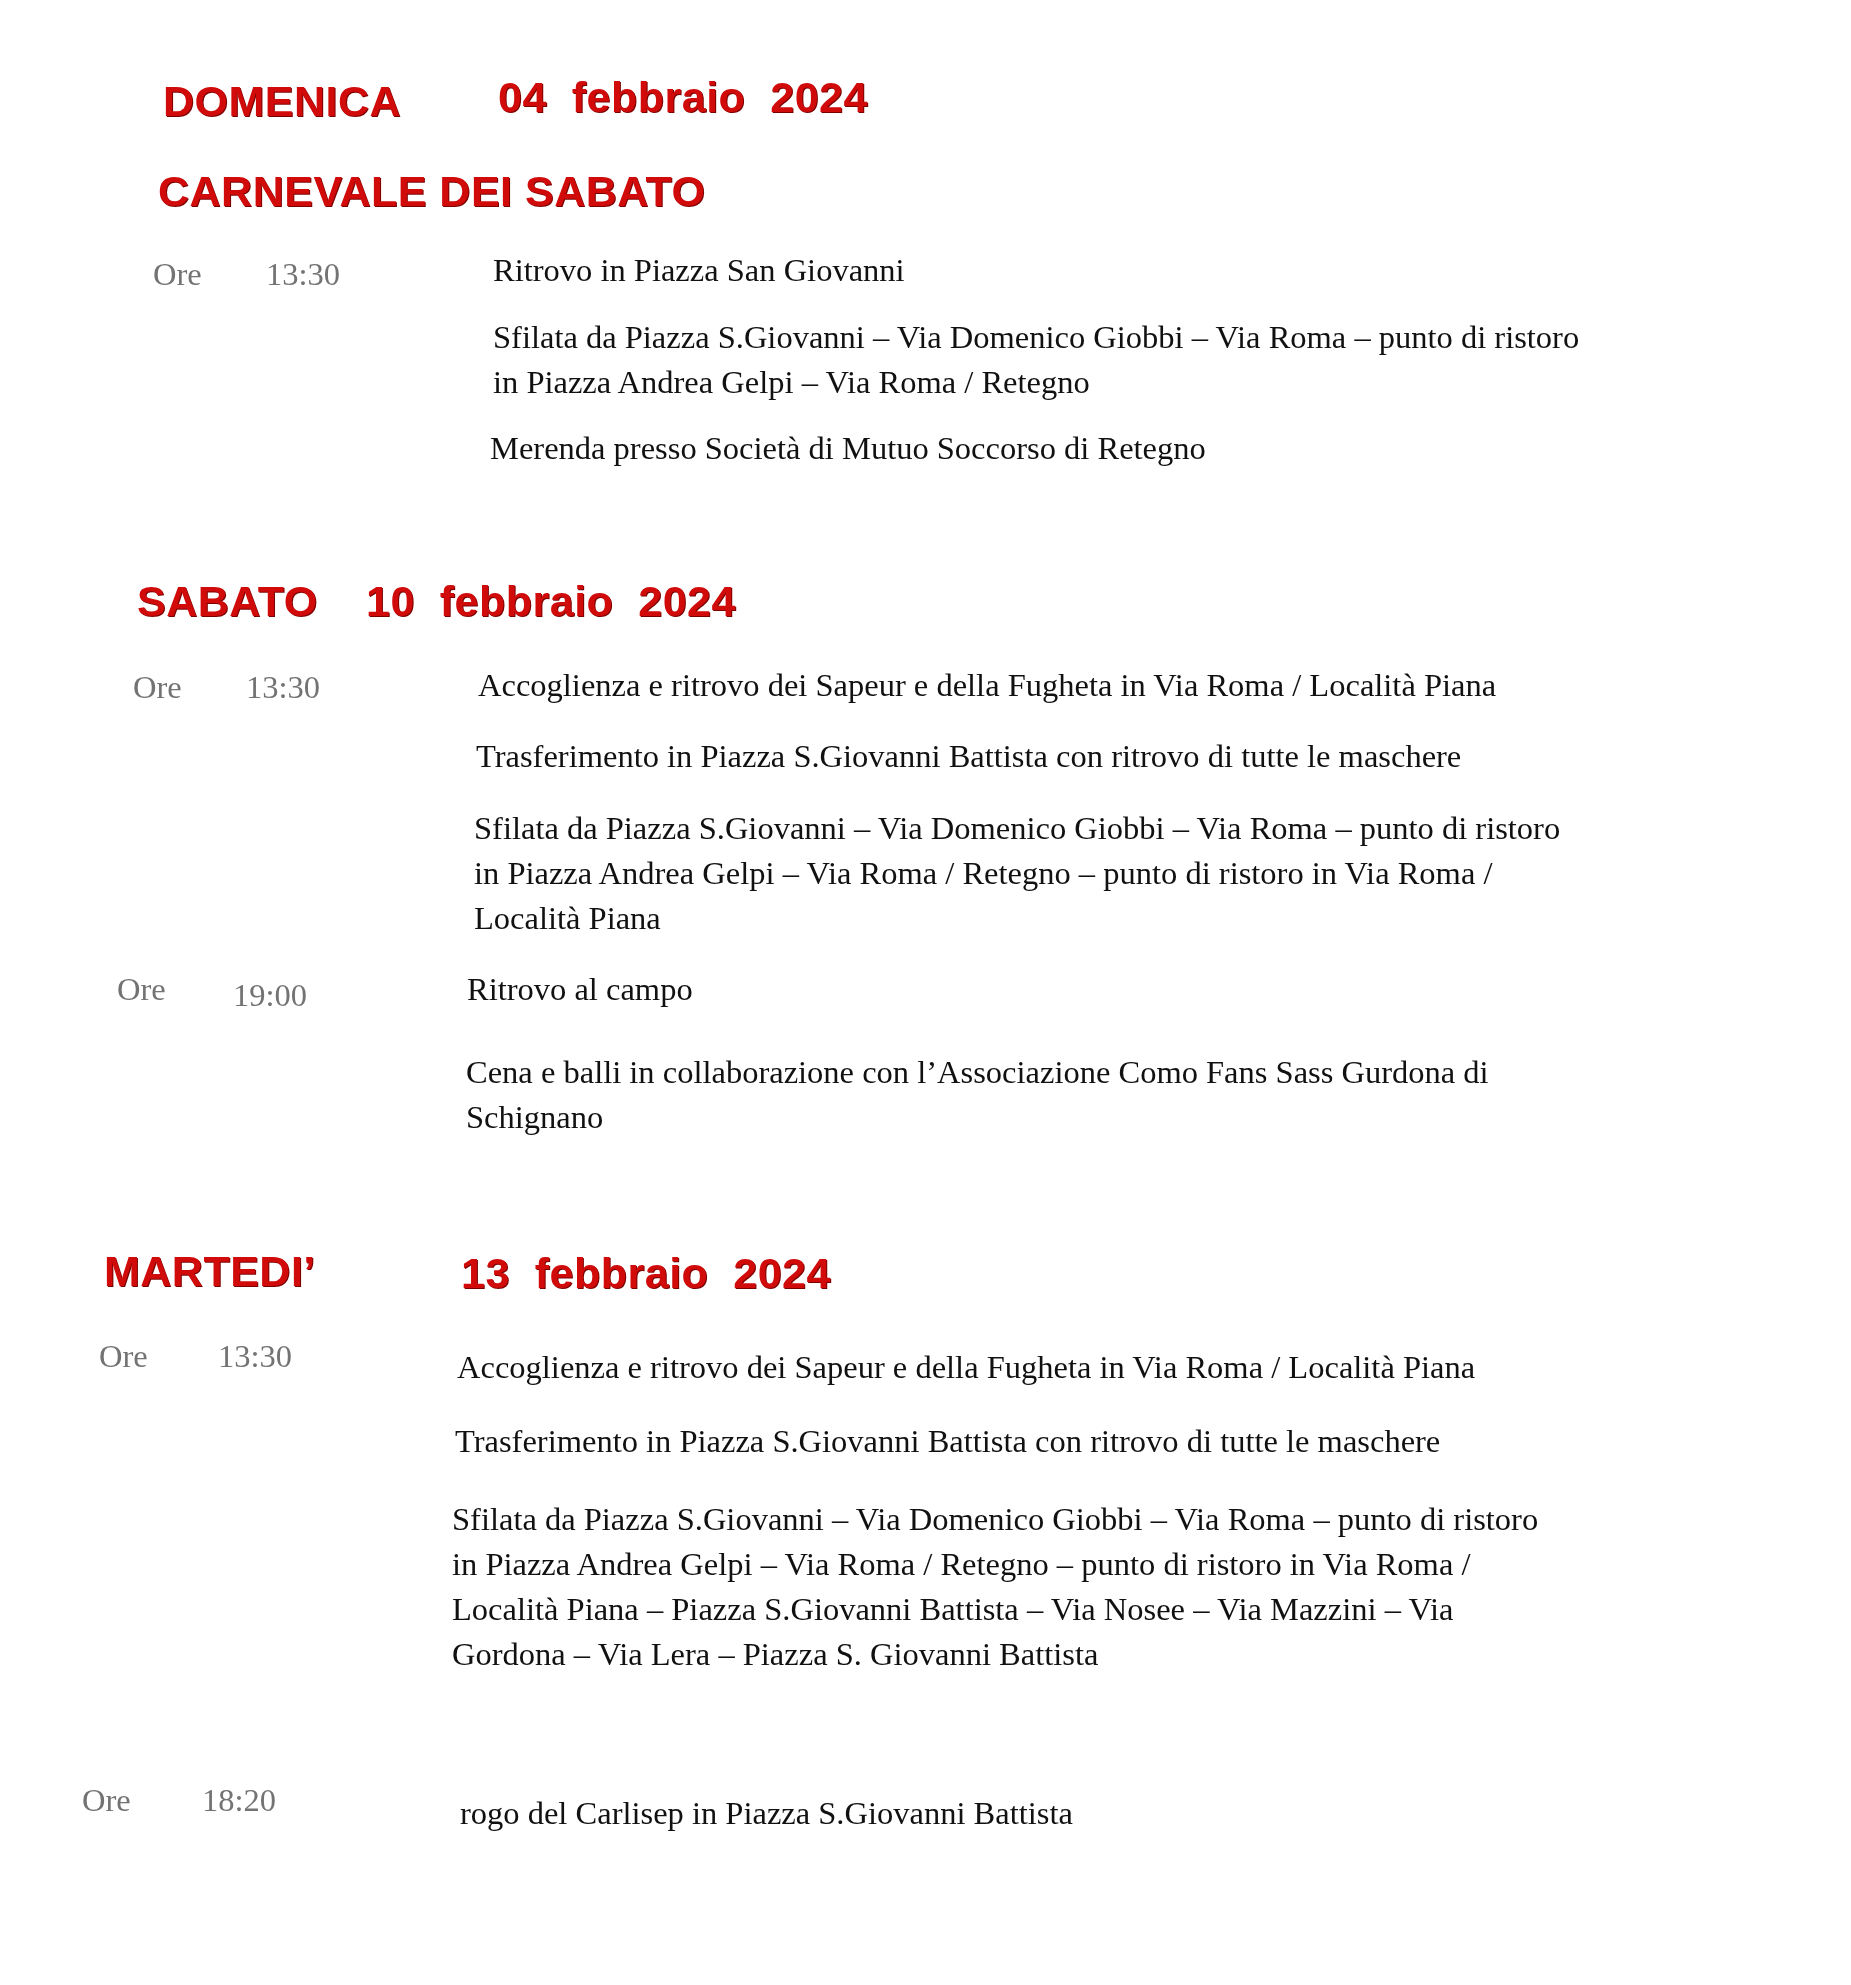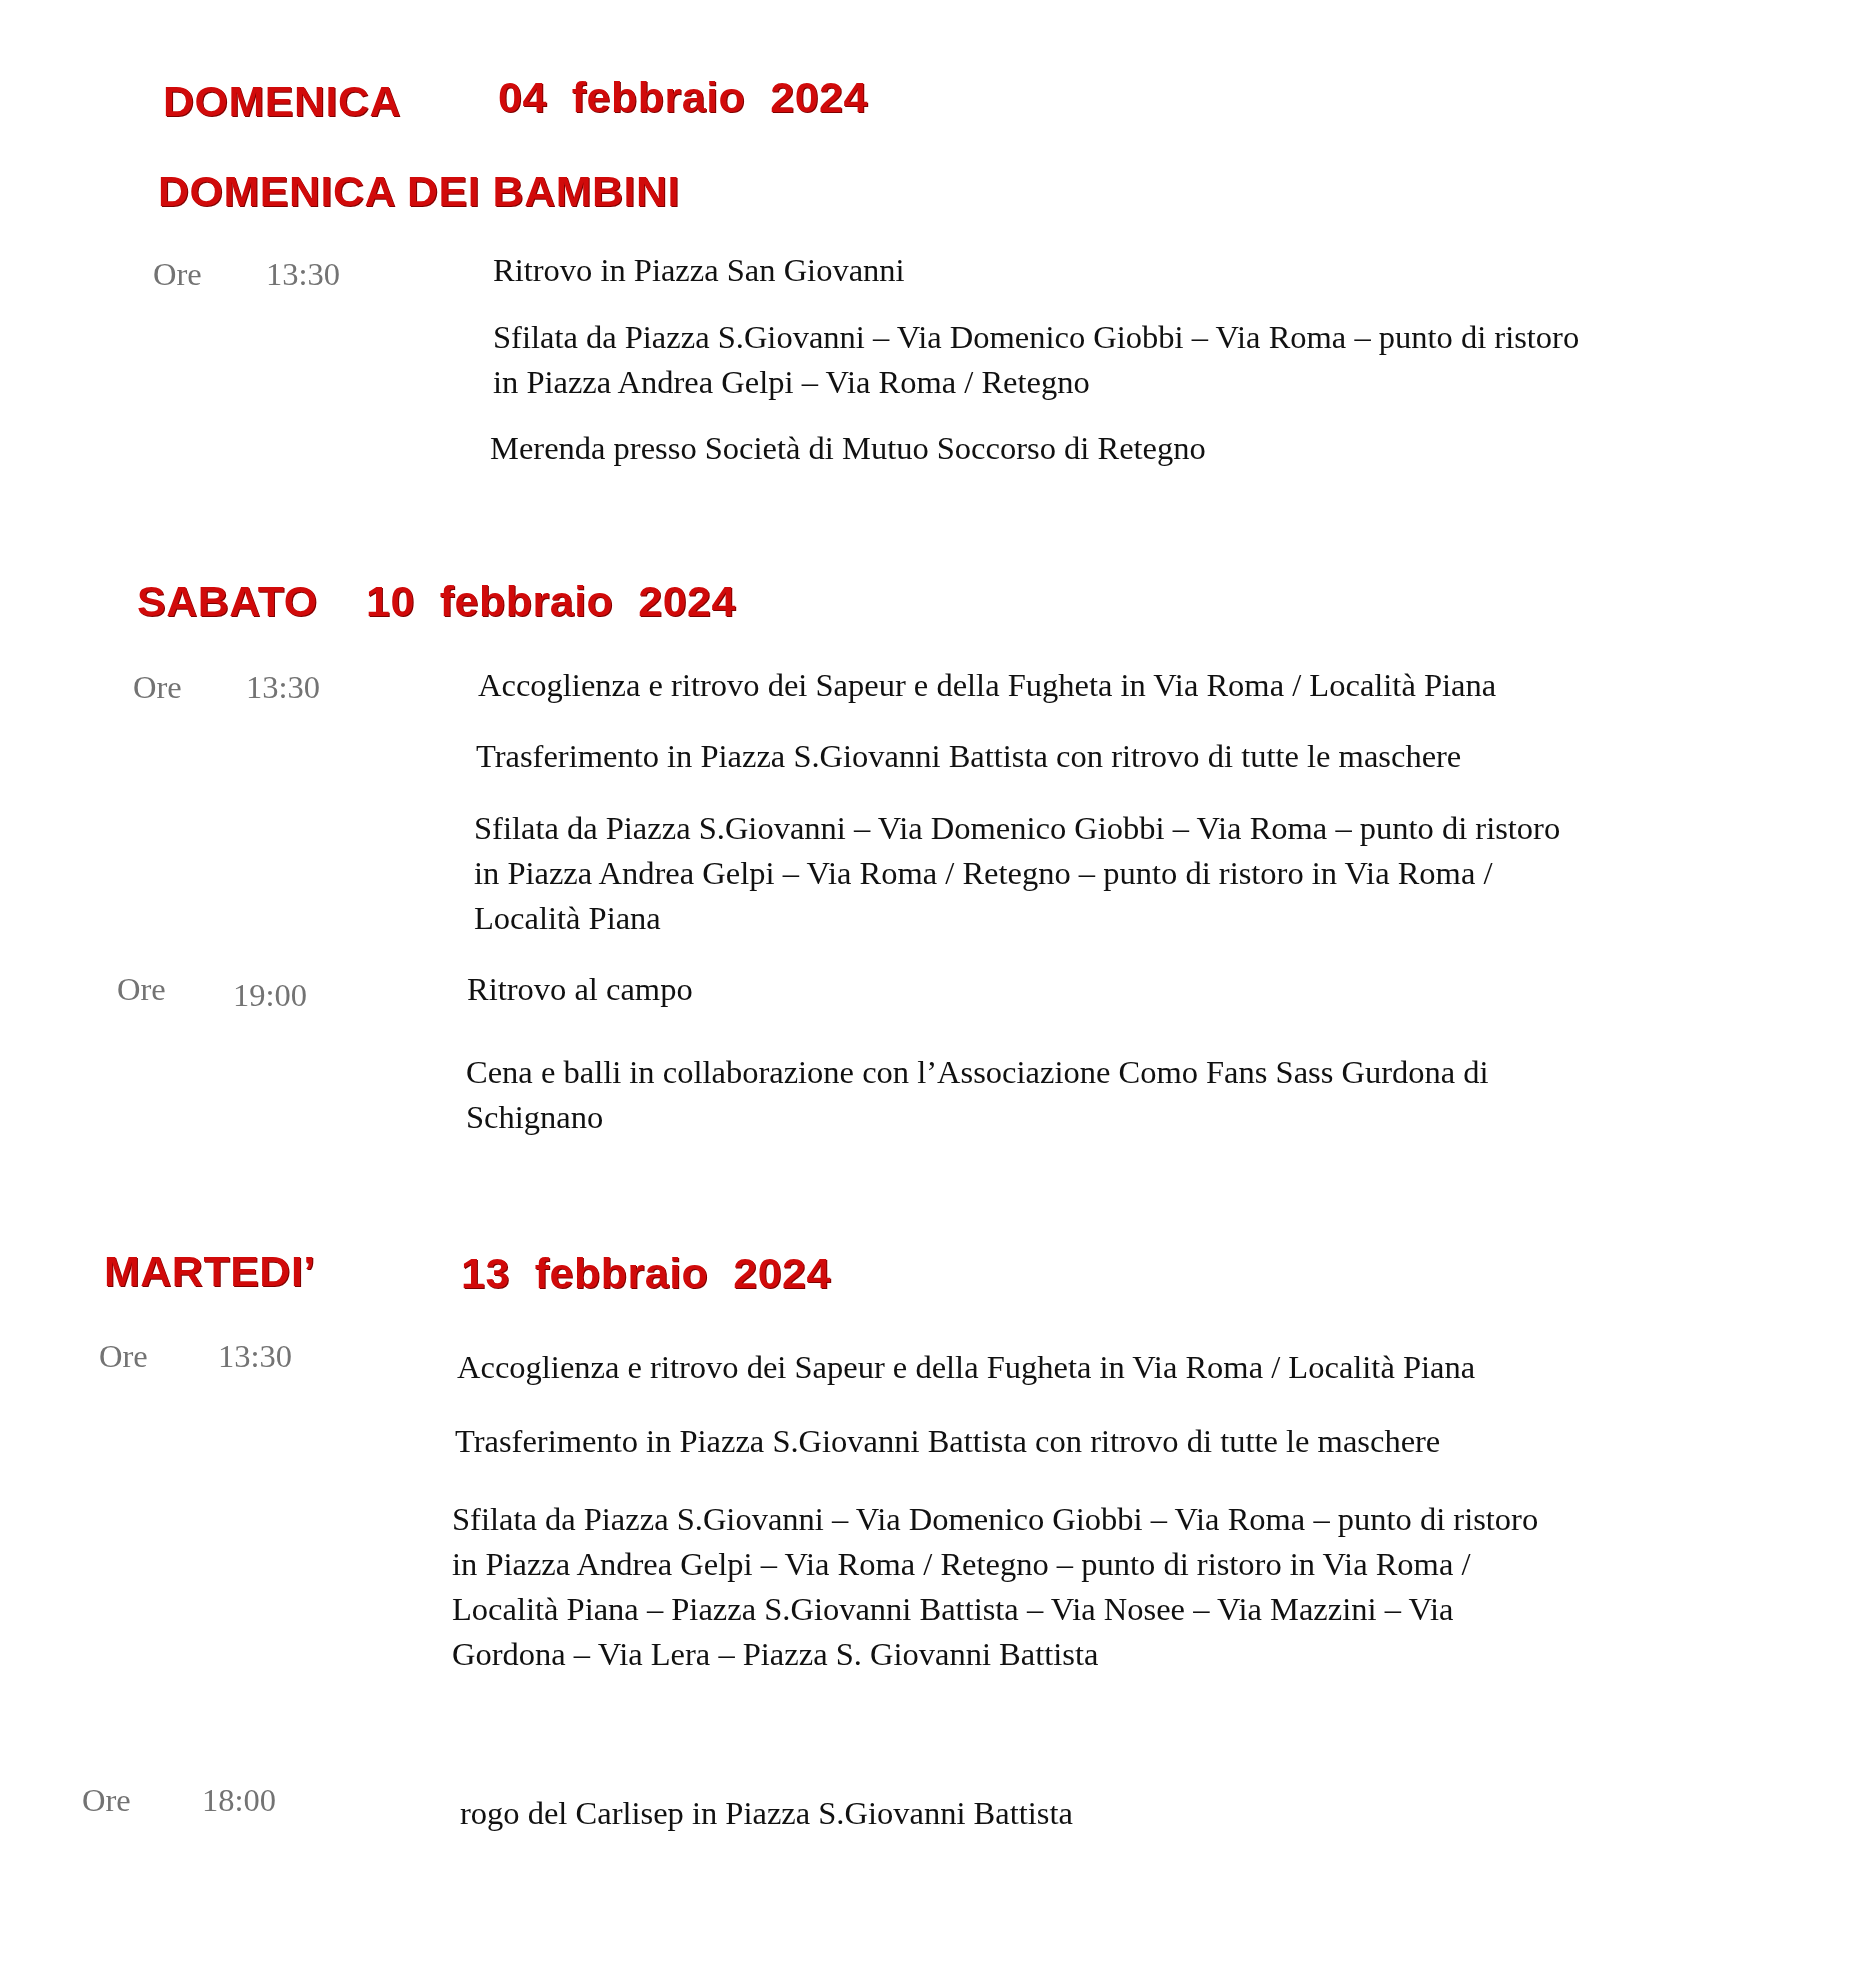--- a/index.html
+++ b/index.html
@@ -7,21 +7,21 @@
   .h { position:absolute; font-family:"Liberation Sans", sans-serif; font-weight:bold; color:#d10a0a; font-size:43px; white-space:nowrap; letter-spacing:0.5px; text-shadow:1px 1px 0 #7a0000; }
   .t { position:absolute; font-family:"Liberation Serif", serif; color:#737373; font-size:32.5px; white-space:nowrap; line-height:45px; }
   .desc { position:absolute; font-family:"Liberation Serif", serif; color:#111; font-size:32.5px; line-height:45px; }
   .desc div { white-space:nowrap; }
 </style>
 </head>
 <body>
 
 <div class="h" style="left:163px;top:77px;">DOMENICA</div>
 <div class="h" style="left:498px;top:73px;white-space:pre;">04  febbraio  2024</div>
-<div class="h" style="left:158px;top:167px;">DOMENICA DEI BAMBINI</div>
+<div class="h" style="left:158px;top:167px;">CARNEVALE DEI SABATO</div>
 
 <div class="t" style="left:153px;top:252px;">Ore</div>
 <div class="t" style="left:266px;top:252px;">13:30</div>
 <div class="desc" style="left:493px;top:248px;text-align:center;">
   <div>Ritrovo in Piazza San Giovanni</div>
 </div>
 <div class="desc" style="left:493px;top:315px;">
   <div>Sfilata da Piazza S.Giovanni – Via Domenico Giobbi – Via Roma – punto di ristoro</div>
   <div>in Piazza Andrea Gelpi – Via Roma / Retegno</div>
 </div>
@@ -68,17 +68,17 @@
   <div>Trasferimento in Piazza S.Giovanni Battista con ritrovo di tutte le maschere</div>
 </div>
 <div class="desc" style="left:452px;top:1497px;">
   <div>Sfilata da Piazza S.Giovanni – Via Domenico Giobbi – Via Roma – punto di ristoro</div>
   <div>in Piazza Andrea Gelpi – Via Roma / Retegno –  punto di ristoro in Via Roma /</div>
   <div>Località Piana – Piazza S.Giovanni Battista – Via Nosee – Via Mazzini – Via</div>
   <div>Gordona – Via Lera – Piazza S. Giovanni Battista</div>
 </div>
 
 <div class="t" style="left:82px;top:1778px;">Ore</div>
-<div class="t" style="left:202px;top:1778px;">18:00</div>
+<div class="t" style="left:202px;top:1778px;">18:20</div>
 <div class="desc" style="left:460px;top:1791px;">
   <div>rogo del Carlisep in Piazza S.Giovanni Battista</div>
 </div>
 
 
 </body></html>

